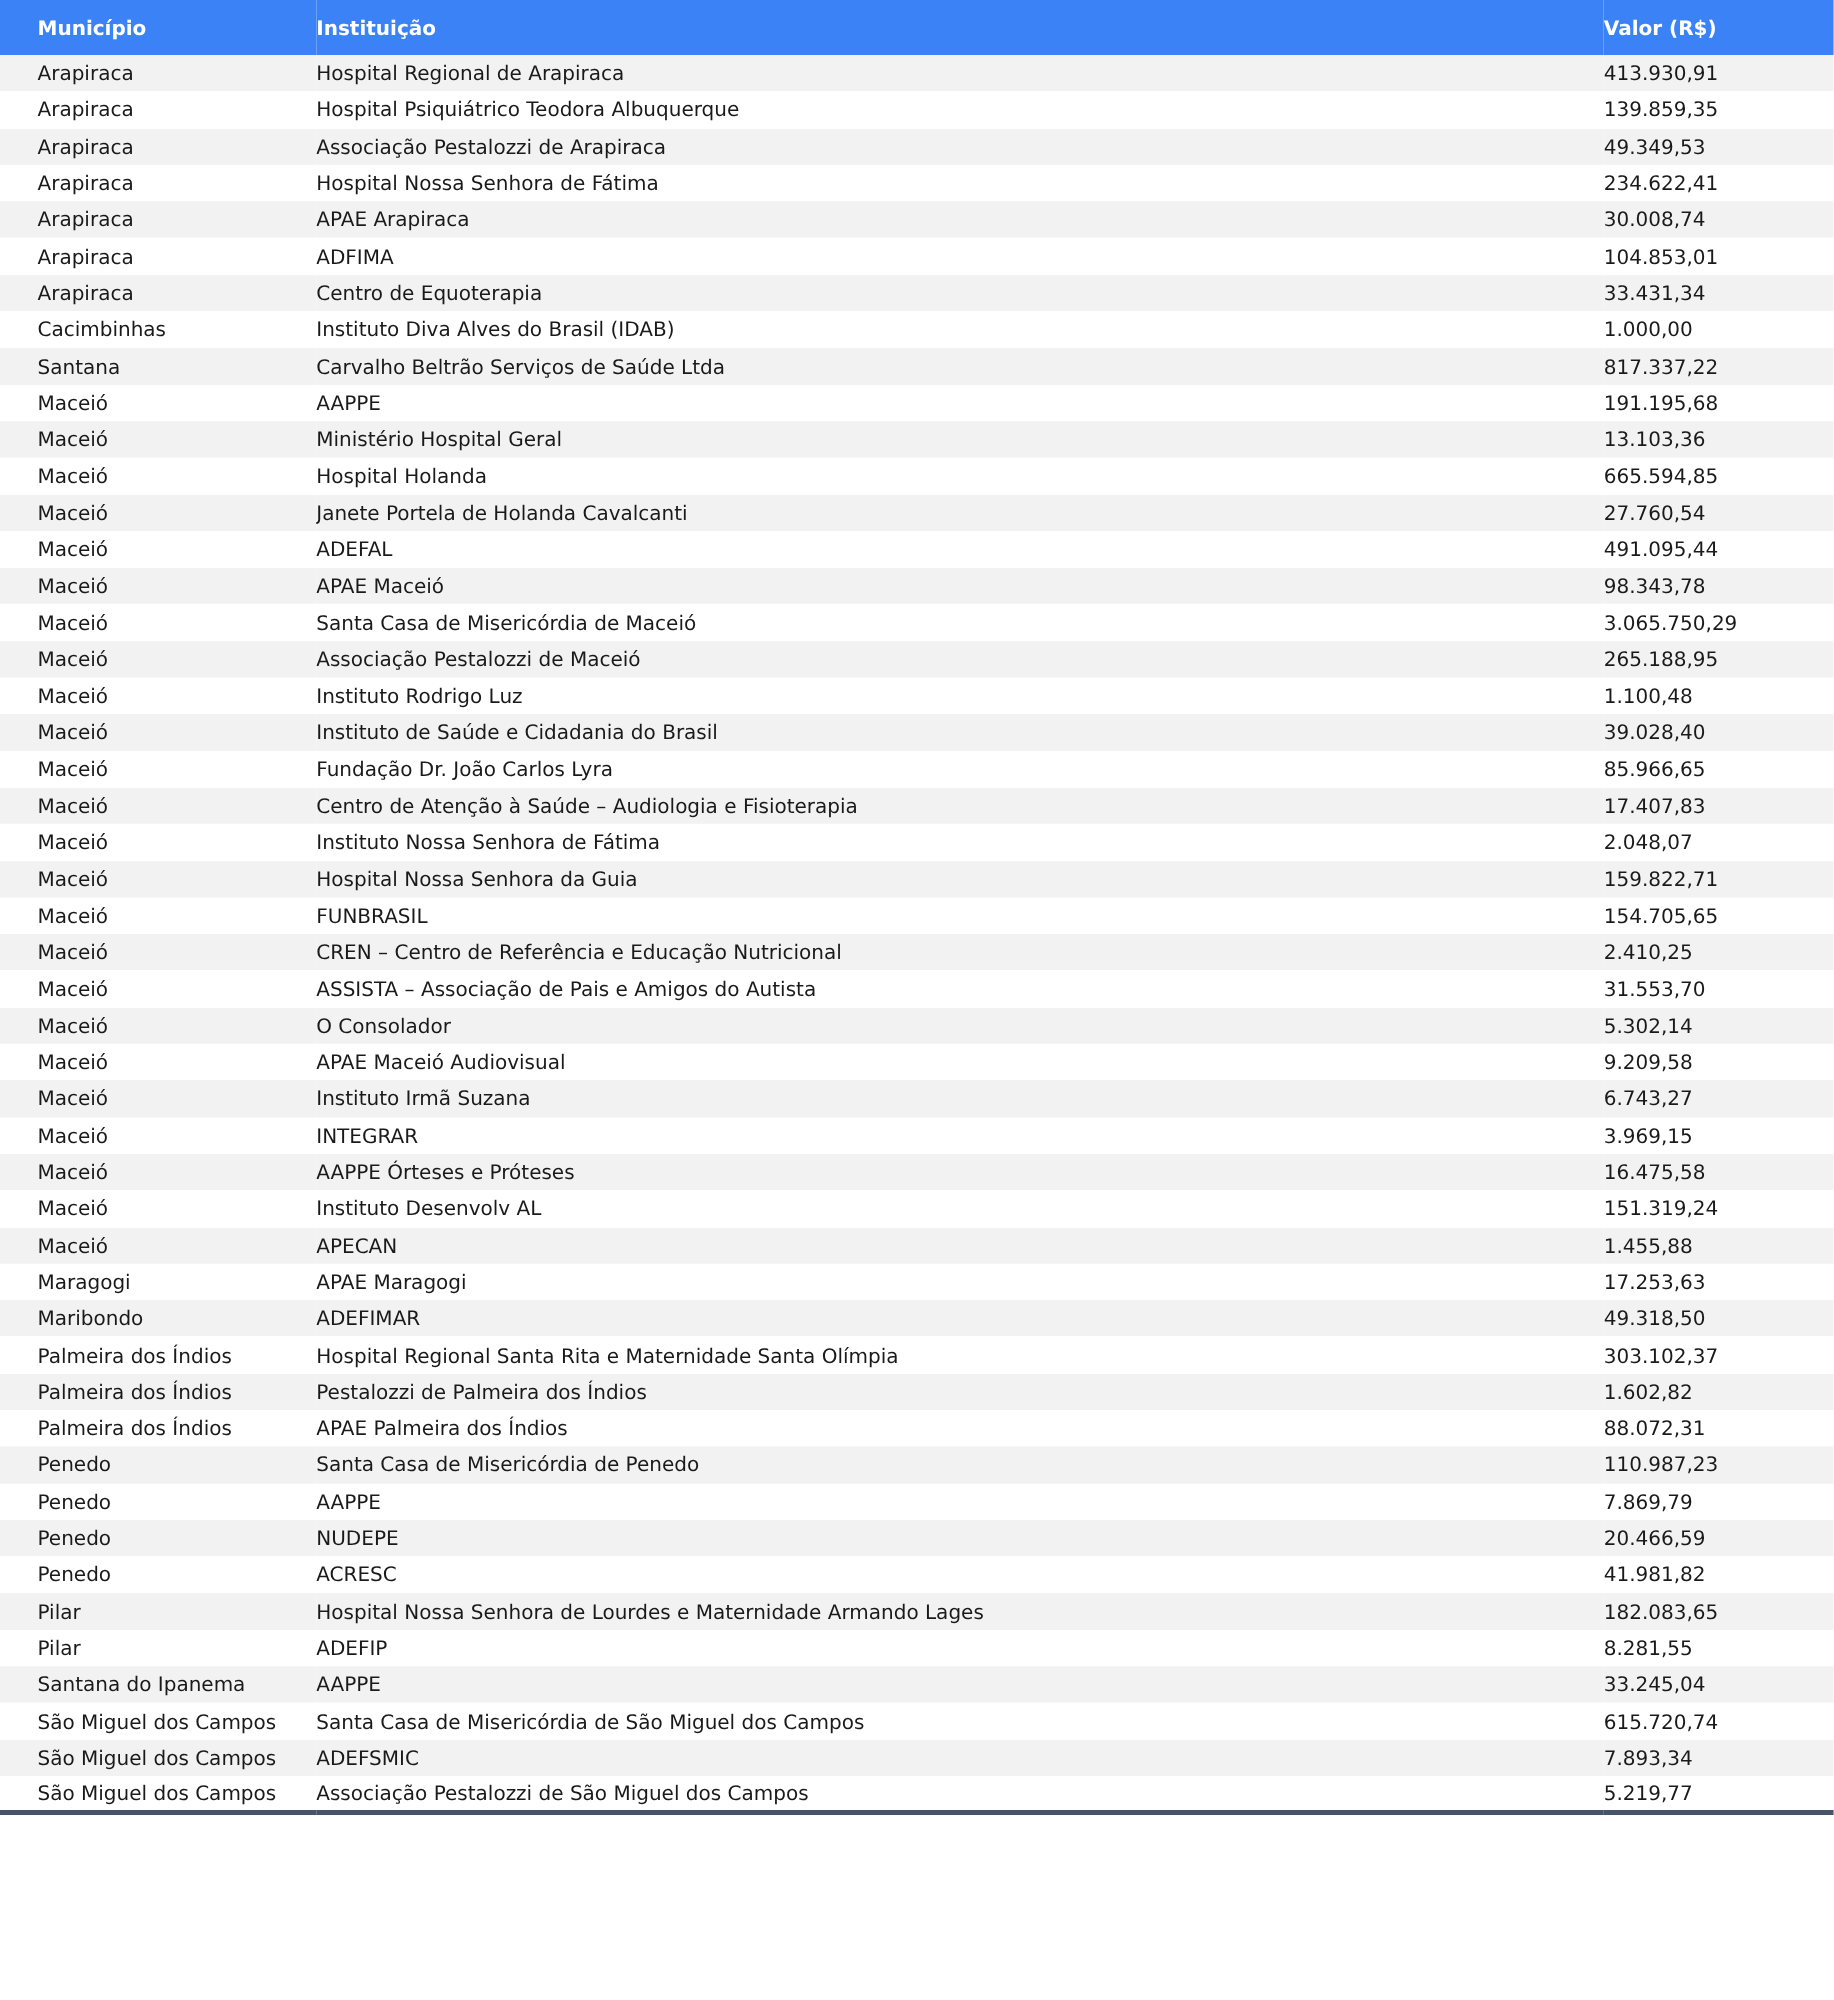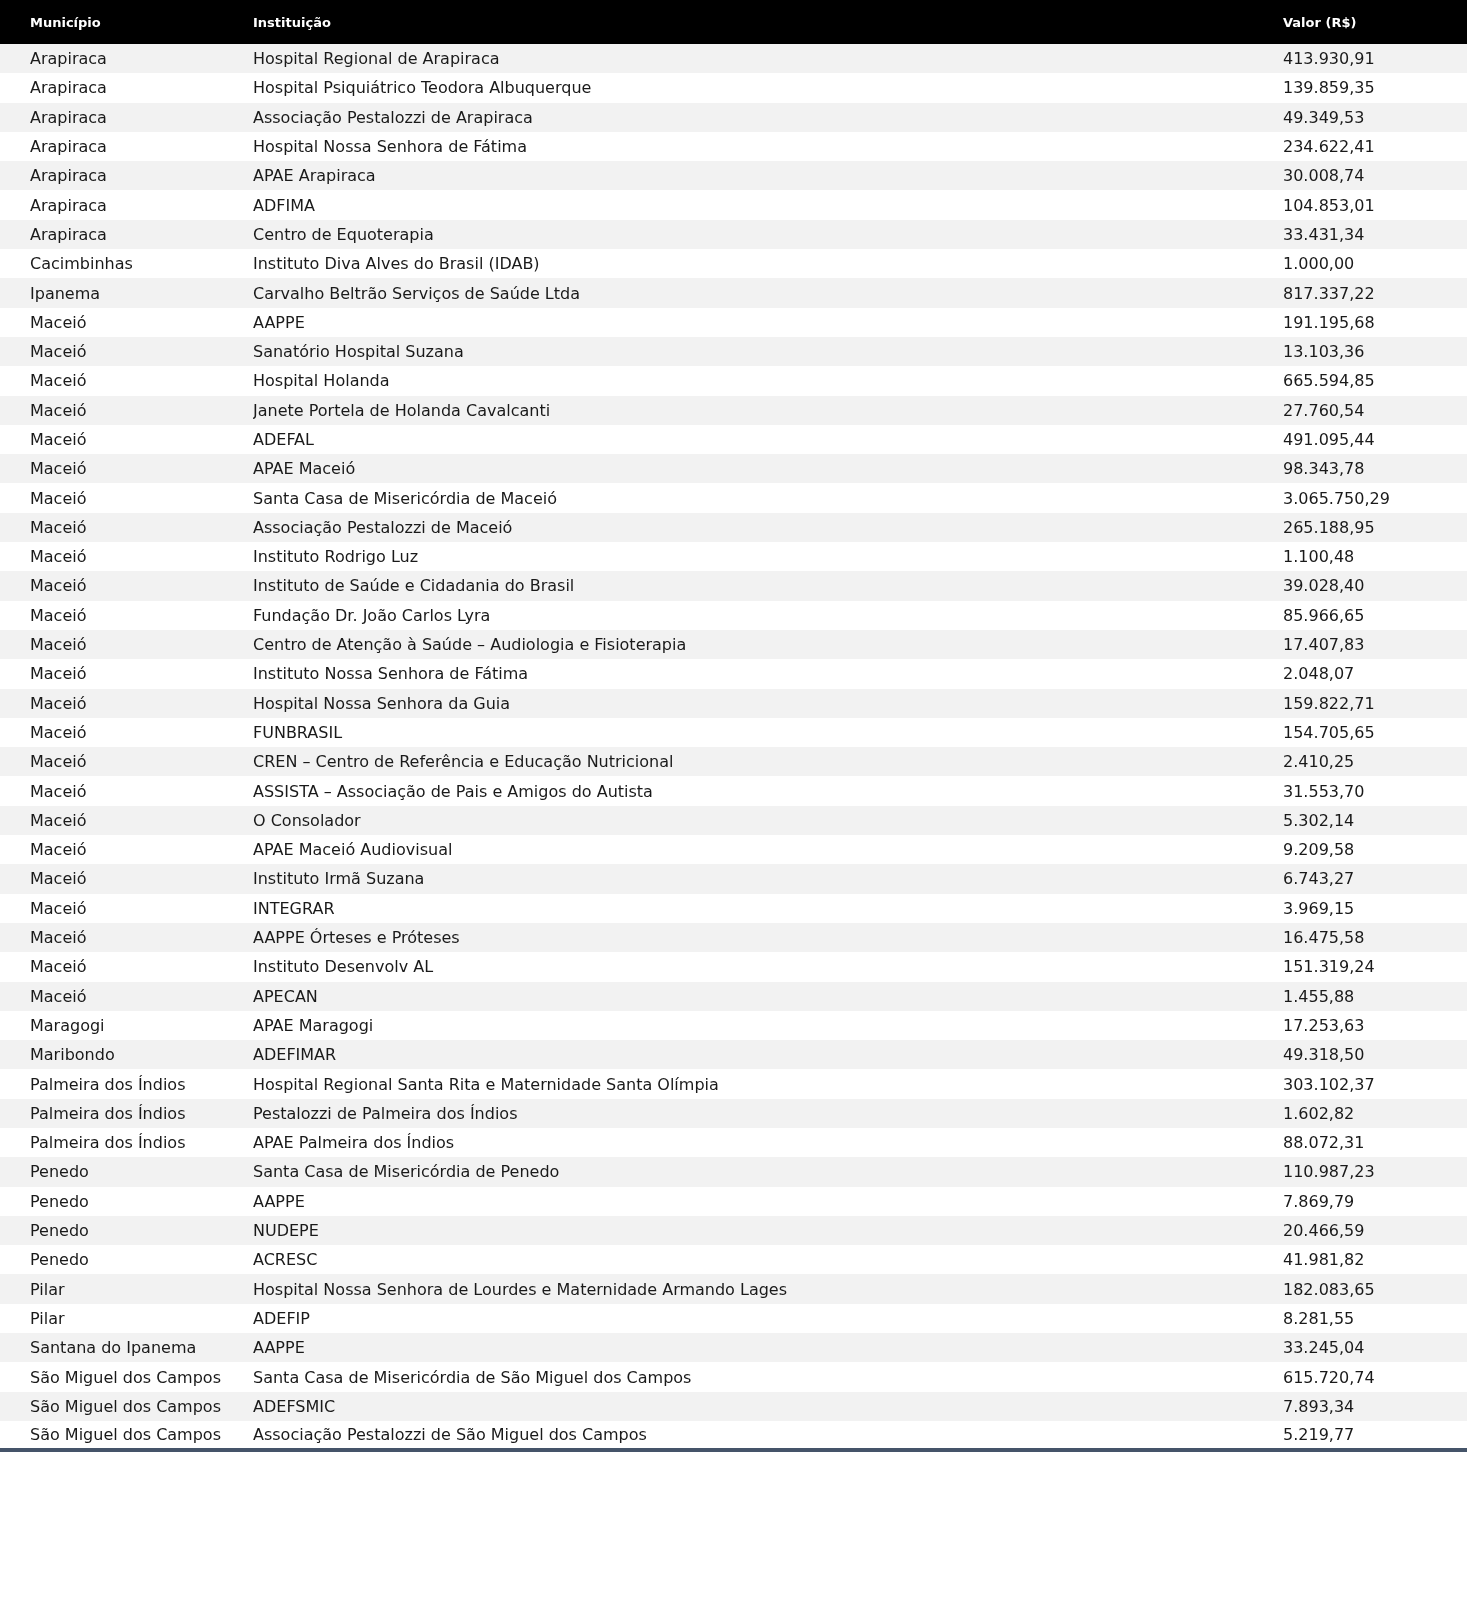--- a/index.html
+++ b/index.html
@@ -18,24 +18,24 @@
     width: 1467px;
     border-collapse: collapse;
     table-layout: fixed;
     border-bottom: 4px solid #455469;
   }
   col.c-mun { width: 253px; }
   col.c-inst { width: 1030px; }
   col.c-val { width: 184px; }
 
   thead th {
-    background: #000000;
+    background: #3b82f6;
     color: #ffffff;
     font-weight: bold;
-    font-size: 13px;
+    font-size: 16px;
     text-align: left;
     height: 44px;
     padding: 0;
     white-space: nowrap;
     overflow: hidden;
     vertical-align: middle;
   }
   thead th.first, tbody td.first { padding-left: 30px; }
 
   tbody tr { height: 29.31px; }
@@ -111,32 +111,32 @@
           <td class="first">Arapiraca</td>
           <td>Centro de Equoterapia</td>
           <td>33.431,34</td>
         </tr>
         <tr>
           <td class="first">Cacimbinhas</td>
           <td>Instituto Diva Alves do Brasil (IDAB)</td>
           <td>1.000,00</td>
         </tr>
         <tr>
-          <td class="first">Ipanema</td>
+          <td class="first">Santana</td>
           <td>Carvalho Beltrão Serviços de Saúde Ltda</td>
           <td>817.337,22</td>
         </tr>
         <tr>
           <td class="first">Maceió</td>
           <td>AAPPE</td>
           <td>191.195,68</td>
         </tr>
         <tr>
           <td class="first">Maceió</td>
-          <td>Sanatório Hospital Suzana</td>
+          <td>Ministério Hospital Geral</td>
           <td>13.103,36</td>
         </tr>
         <tr>
           <td class="first">Maceió</td>
           <td>Hospital Holanda</td>
           <td>665.594,85</td>
         </tr>
         <tr>
           <td class="first">Maceió</td>
           <td>Janete Portela de Holanda Cavalcanti</td>

